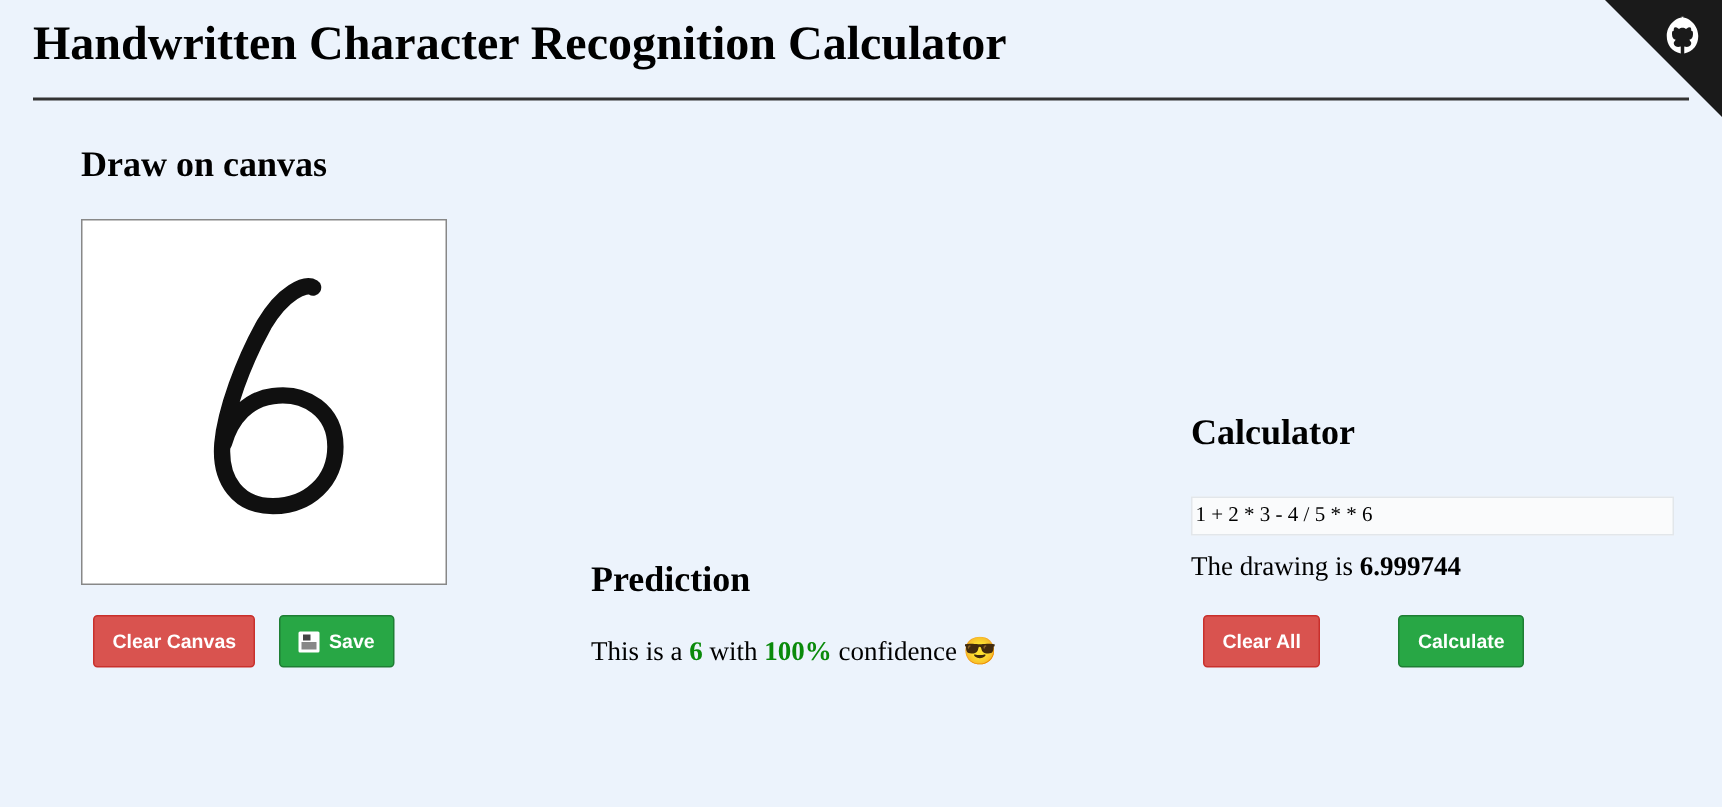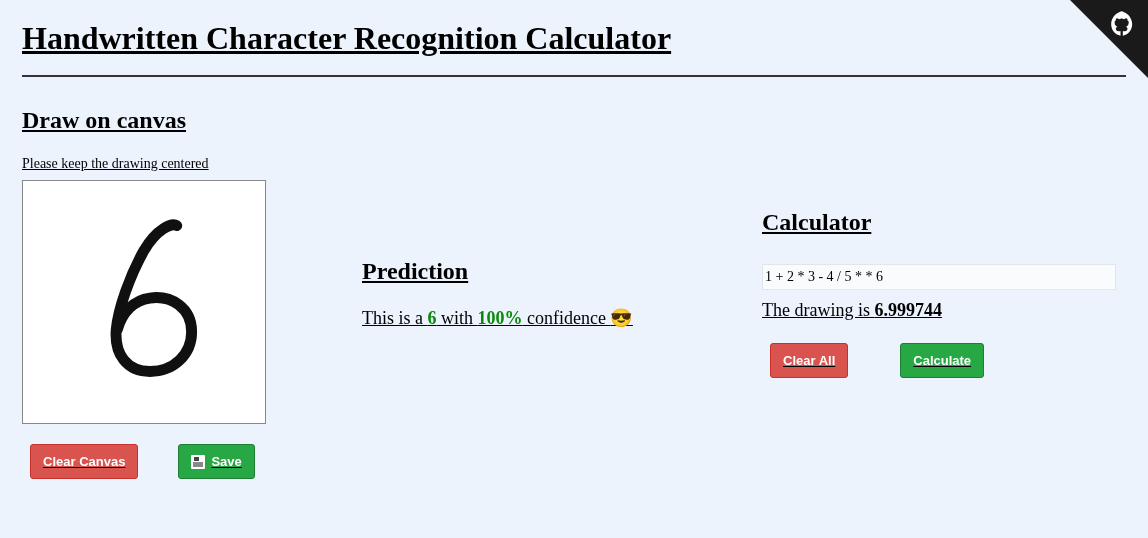--- a/index.html
+++ b/index.html
@@ -8,37 +8,37 @@
     padding: 0;
     background: #ecf3fc;
     font-family: "Times New Roman", Times, serif;
     color: #000;
     width: 1148px;
     height: 538px;
     overflow: hidden;
     position: relative;
   }
   .page {
-    padding: 14px 22px;
-    text-decoration: underline;
+    padding: 4px 22px;
   }
   h1.title {
     font-size: 32px;
     font-weight: bold;
     margin: 6px 0 18px 0;
   }
   hr.divider {
     border: none;
     border-top: 2px solid #333;
     margin: 0 0 24px 0;
   }
   .columns {
     display: flex;
     gap: 40px;
-    align-items: center;
+    align-items: flex-end;
+    margin-left: 32px;
   }
   .col-draw { width: 300px; }
   .col-predict { width: 360px; }
   .col-calc { flex: 1; padding-right: 10px; }
   h2.section {
     font-size: 24px;
     font-weight: bold;
     margin: 6px 0 22px 0;
   }
   .hint {
@@ -48,21 +48,21 @@
   .canvas-box {
     width: 244px;
     height: 244px;
     background: #fff;
     border: 1px solid #888;
     position: relative;
   }
   .canvas-box svg { position: absolute; inset: 0; }
   .btn-row {
     display: flex;
-    gap: 40px;
+    gap: 16px;
     margin-top: 20px;
     margin-left: 8px;
   }
   .btn {
     font-family: Arial, Helvetica, sans-serif;
     font-size: 13px;
     font-weight: bold;
     color: #fff;
     border-radius: 3px;
     padding: 9px 12px;
@@ -154,21 +154,20 @@
 </svg>
 
 <div class="page">
   <h1 class="title">Handwritten Character Recognition Calculator</h1>
   <hr class="divider">
 
   <div class="columns">
 
     <div class="col-draw">
       <h2 class="section">Draw on canvas</h2>
-      <div class="hint">Please keep the drawing centered</div>
       <div class="canvas-box">
         <svg viewBox="0 0 244 244">
           <path d="M 155 45
                    C 150 42, 135 48, 122 70
                    C 108 95, 96 128, 94 150
                    C 92 175, 105 192, 128 192
                    C 152 192, 170 175, 170 152
                    C 170 128, 150 115, 128 118
                    C 112 120, 100 132, 95 150" fill="none" stroke="#101010" stroke-width="11" stroke-linecap="round" stroke-linejoin="round"></path>
         </svg>

